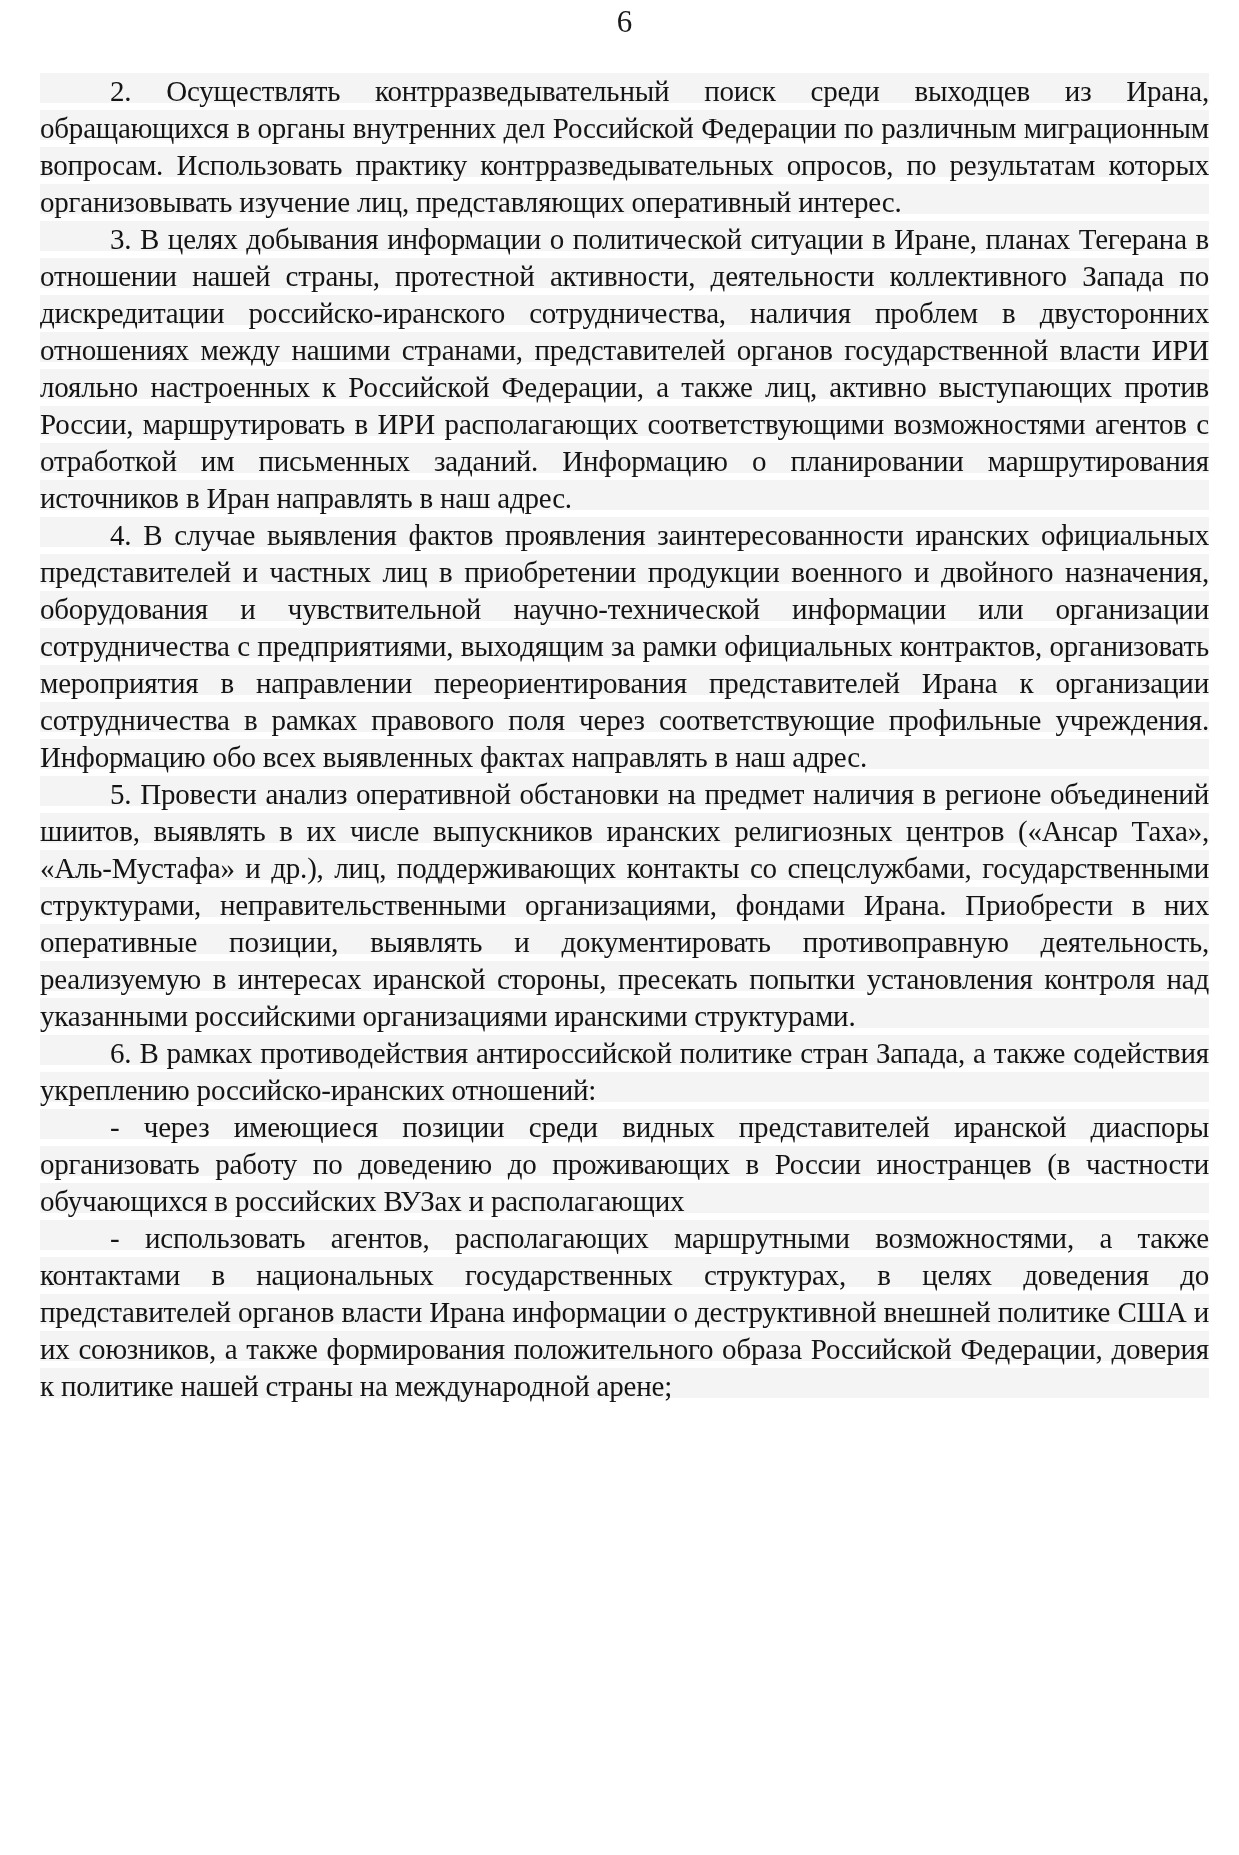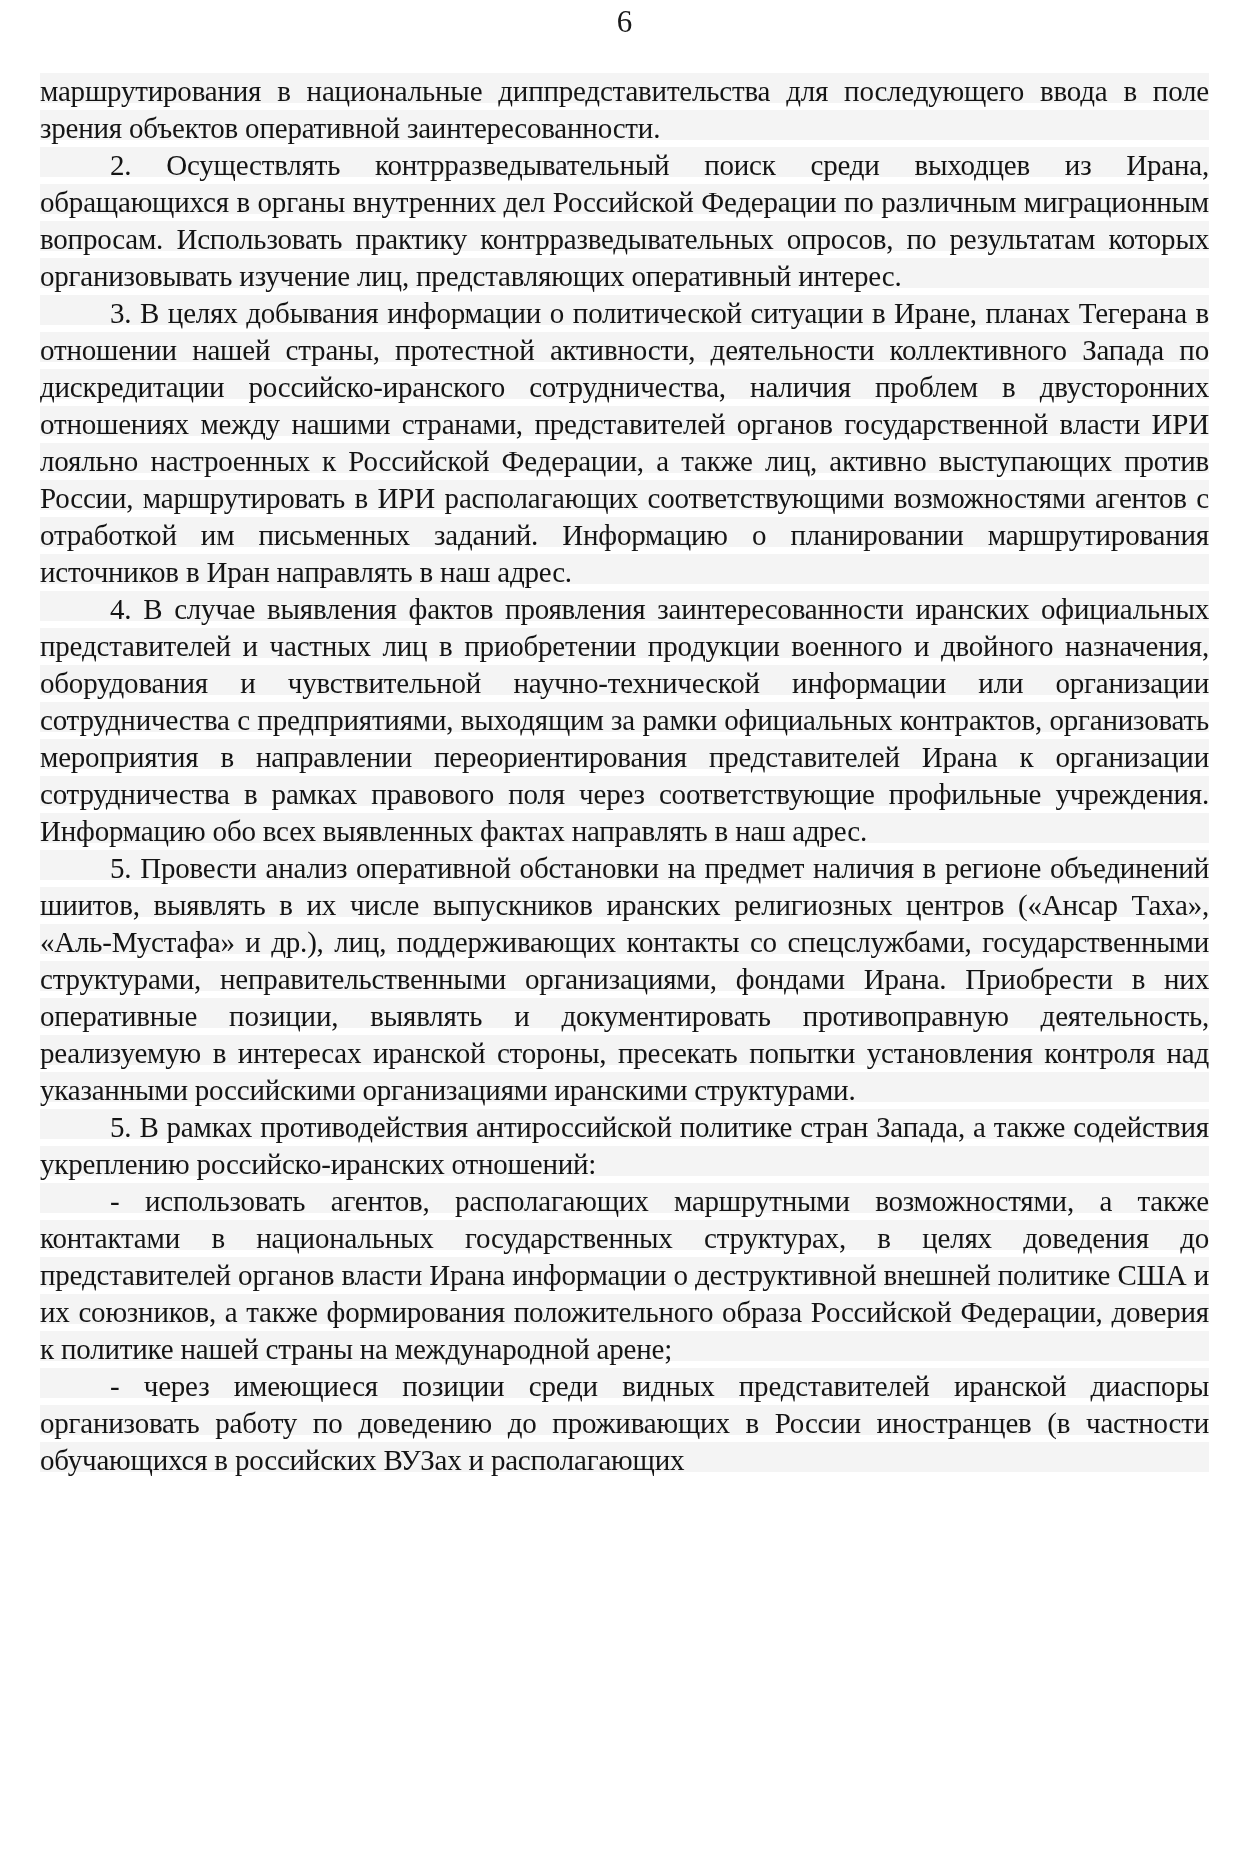--- a/index.html
+++ b/index.html
@@ -52,22 +52,21 @@
     text-indent: 0;
   }
 </style>
 </head>
 <body>
 
 <div class="page">
   <div class="page-number">6</div>
 
   <div class="text-block">
-    <p class="continuation">маршрутирования в национальные диппредставительства для последующего ввода в поле зрения объектов оперативной заинтересованности.</p>
     <p>2. Осуществлять контрразведывательный поиск среди выходцев из Ирана, обращающихся в органы внутренних дел Российской Федерации по различным миграционным вопросам. Использовать практику контрразведывательных опросов, по результатам которых организовывать изучение лиц, представляющих оперативный интерес.</p>
     <p>3. В целях добывания информации о политической ситуации в Иране, планах Тегерана в отношении нашей страны, протестной активности, деятельности коллективного Запада по дискредитации российско-иранского сотрудничества, наличия проблем в двусторонних отношениях между нашими странами, представителей органов государственной власти ИРИ лояльно настроенных к Российской Федерации, а также лиц, активно выступающих против России, маршрутировать в ИРИ располагающих соответствующими возможностями агентов с отработкой им письменных заданий. Информацию о планировании маршрутирования источников в Иран направлять в наш адрес.</p>
     <p>4. В случае выявления фактов проявления заинтересованности иранских официальных представителей и частных лиц в приобретении продукции военного и двойного назначения, оборудования и чувствительной научно-технической информации или организации сотрудничества с предприятиями, выходящим за рамки официальных контрактов, организовать мероприятия в направлении переориентирования представителей Ирана к организации сотрудничества в рамках правового поля через соответствующие профильные учреждения. Информацию обо всех выявленных фактах направлять в наш адрес.</p>
     <p>5. Провести анализ оперативной обстановки на предмет наличия в регионе объединений шиитов, выявлять в их числе выпускников иранских религиозных центров («Ансар Таха», «Аль-Мустафа» и др.), лиц, поддерживающих контакты со спецслужбами, государственными структурами, неправительственными организациями, фондами Ирана. Приобрести в них оперативные позиции, выявлять и документировать противоправную деятельность, реализуемую в интересах иранской стороны, пресекать попытки установления контроля над указанными российскими организациями иранскими структурами.</p>
-    <p>5. В рамках противодействия антироссийской политике стран Запада, а также содействия укреплению российско-иранских отношений:</p>
+    <p>6. В рамках противодействия антироссийской политике стран Запада, а также содействия укреплению российско-иранских отношений:</p>
+    <p>- через имеющиеся позиции среди видных представителей иранской диаспоры организовать работу по доведению до проживающих в России иностранцев (в частности обучающихся в российских ВУЗах и располагающих</p>
     <p>- использовать агентов, располагающих маршрутными возможностями, а также контактами в национальных государственных структурах, в целях доведения до представителей органов власти Ирана информации о деструктивной внешней политике США и их союзников, а также формирования положительного образа Российской Федерации, доверия к политике нашей страны на международной арене;</p>
-    <p>- через имеющиеся позиции среди видных представителей иранской диаспоры организовать работу по доведению до проживающих в России иностранцев (в частности обучающихся в российских ВУЗах и располагающих</p>
   </div>
 </div>
 
 </body></html>

